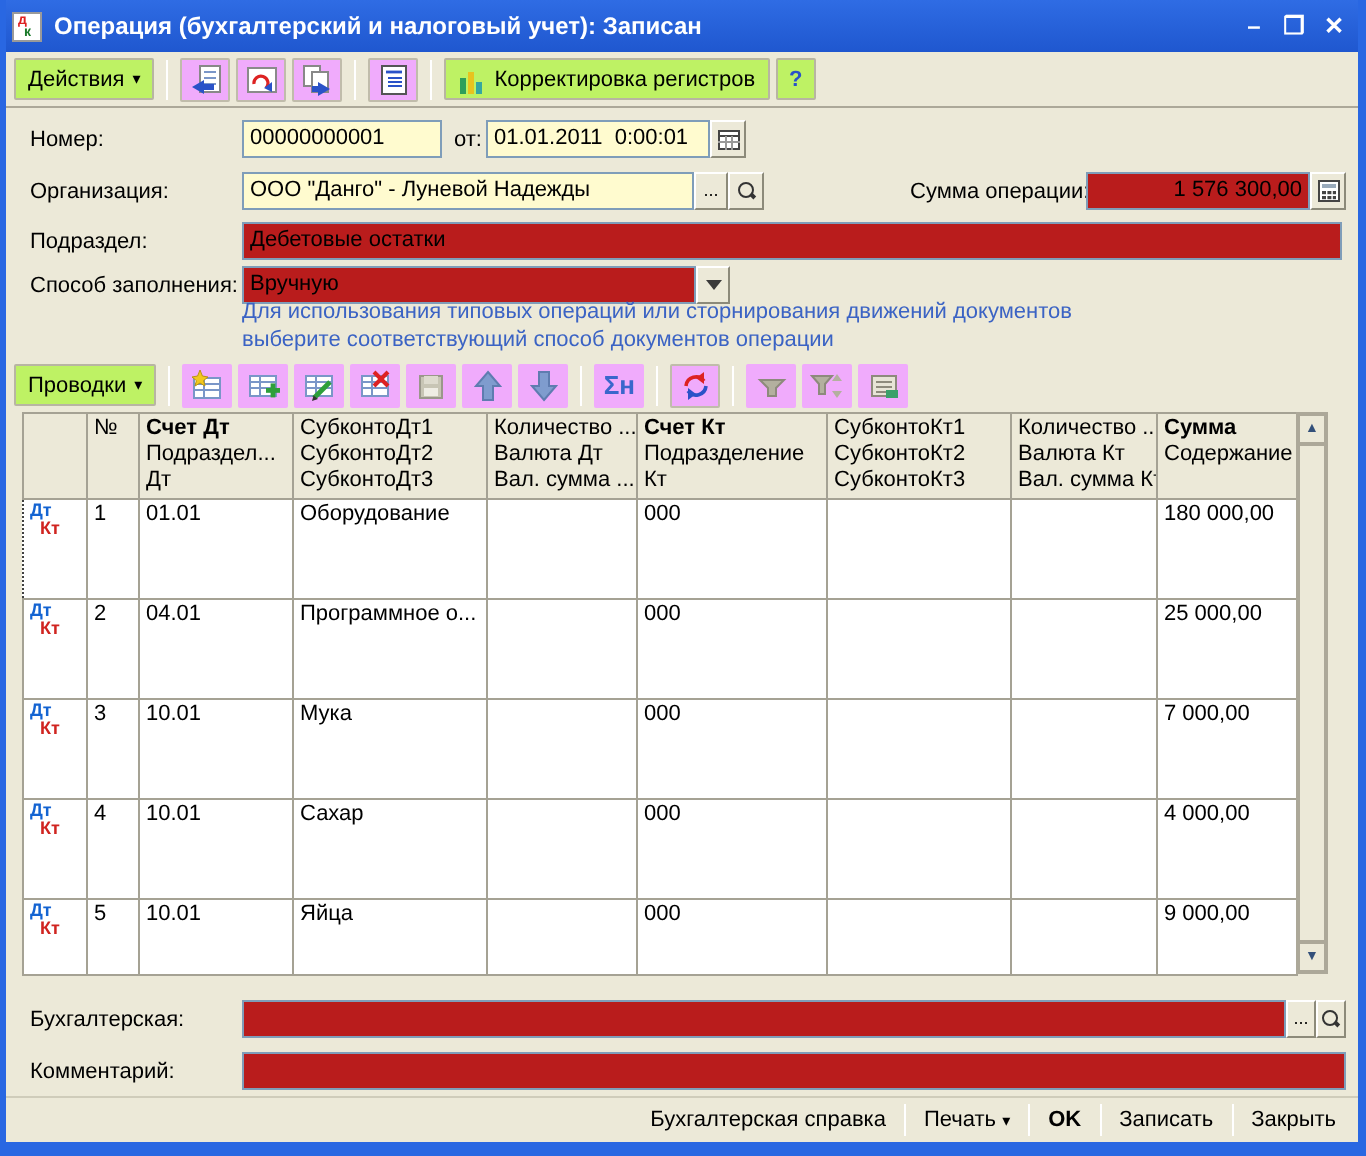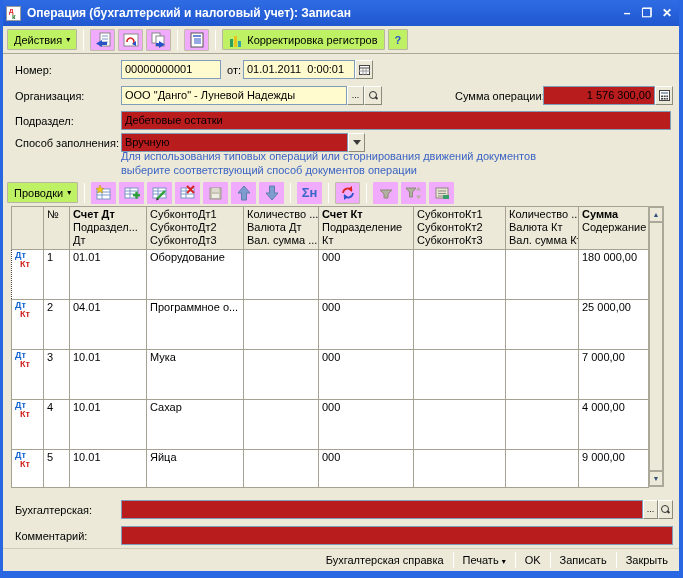--- a/index.html
+++ b/index.html
@@ -61,21 +61,21 @@
   .ktb{display:block;color:#d02420;font-weight:bold;font-size:9px;line-height:9px;margin-left:5px;}
   
   #vscroll{position:absolute;left:637px;top:0;width:16px;height:281px;background:#f6f4ea;border:1px solid #aca899;}
   .scbtn{position:absolute;left:0;width:14px;height:15px;background:#ece9d8;border:1px solid #aca899;
     display:flex;align-items:center;justify-content:center;font-size:7px;color:#33507a;}
   .scthumb{position:absolute;left:0;top:15px;width:14px;height:249px;background:#ece9d8;border:1px solid #aca899;}
   
   #footer{position:absolute;left:0;top:548px;width:676px;height:23px;border-top:1px solid #cfccba;
     display:flex;align-items:center;justify-content:flex-end;padding-right:2px;}
   .fbtn{font-size:11px;padding:2px 9px;background:transparent;border:none;white-space:nowrap;}
-  .fbtn.bold{font-weight:normal;}
+  .fbtn.bold{font-weight:bold;}
   .fsep{width:1px;height:16px;background:#aca899;border-right:1px solid #fff;}
 </style>
 </head>
 <body>
 
 <div id="win">
 
   <div class="titlebar">
     <span class="title-icon">
         <span class="a">д</span>

